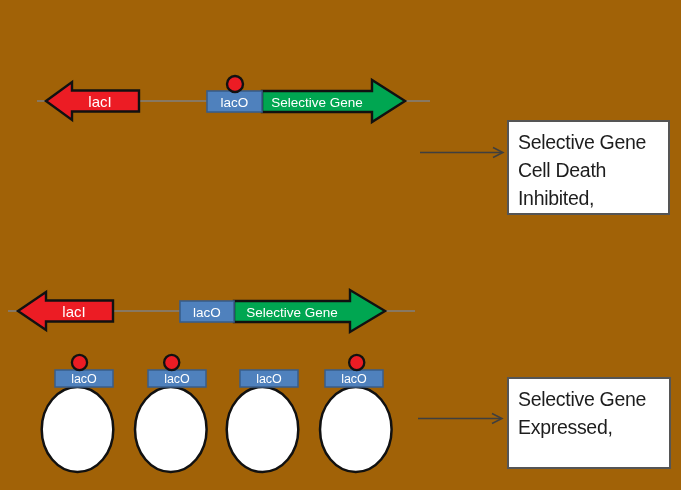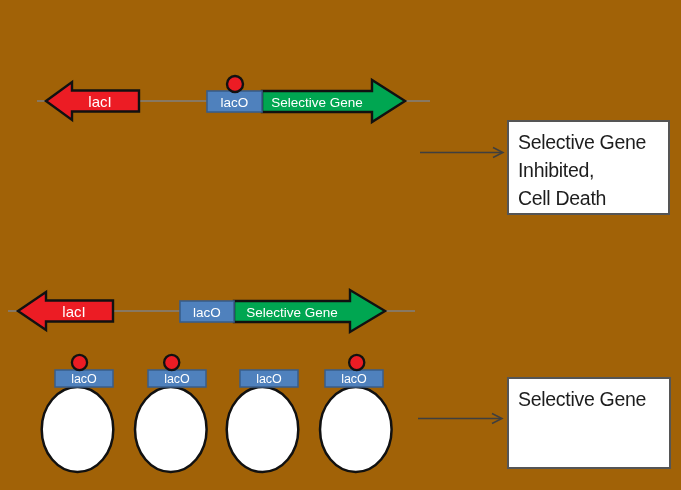--- a/index.html
+++ b/index.html
@@ -45,22 +45,22 @@
     <circle cx="235" cy="14" r="8" fill="#EC1C24" stroke="#111111" stroke-width="2.4"></circle>
   </svg>
 
   <svg class="abs" style="left:415; top:144;" width="95" height="18">
     <line x1="5" y1="8.5" x2="87" y2="8.5" stroke="#3f3f3f" stroke-width="1.5"></line>
     <path d="M78,3.5 L88,8.5 L78,13.5" fill="none" stroke="#3f3f3f" stroke-width="1.5"></path>
   </svg>
 
   <div class="outcome-box" style="left:507px; top:120px; width:163px; height:95px;">
     <div class="outcome-line">Selective Gene</div>
+    <div class="outcome-line">Cell Death</div>
     <div class="outcome-line">Inhibited,</div>
-    <div class="outcome-line">Cell Death</div>
   </div>
 
   <svg class="abs" style="left:0; top:280;" width="440" height="64">
     <line x1="8" y1="31" x2="415" y2="31" stroke="#808080" stroke-width="1.5"></line>
     <polygon points="18,31 46,12 46,20.5 113,20.5 113,41.5 46,41.5 46,50" fill="#EC1C24" stroke="#111111" stroke-width="2.4"></polygon>
     <text x="74" y="36.5" font-size="15" text-anchor="middle">lacI</text>
     <polygon points="234,21 350,21 350,10 385,31 350,52 350,42 234,42" fill="#00A651" stroke="#111111" stroke-width="2.4"></polygon>
     <text x="292" y="36.5" font-size="13.5" text-anchor="middle">Selective Gene</text>
     <rect x="180" y="21" width="54" height="21" fill="#4F81BD" stroke="#385D8A" stroke-width="1.6"></rect>
     <text x="207" y="36.5" font-size="13.5" text-anchor="middle">lacO</text>
@@ -96,15 +96,16 @@
     </g>
   </svg>
 
   <svg class="abs" style="left:413; top:410;" width="95" height="18">
     <line x1="5" y1="8.5" x2="88" y2="8.5" stroke="#3f3f3f" stroke-width="1.5"></line>
     <path d="M79,3.5 L89,8.5 L79,13.5" fill="none" stroke="#3f3f3f" stroke-width="1.5"></path>
   </svg>
 
   <div class="outcome-box" style="left:507px; top:377px; width:164px; height:92px;">
     <div class="outcome-line">Selective Gene</div>
+    <div class="outcome-line">Expressed,</div>
   </div>
 
 </div>
 
 </body></html>

